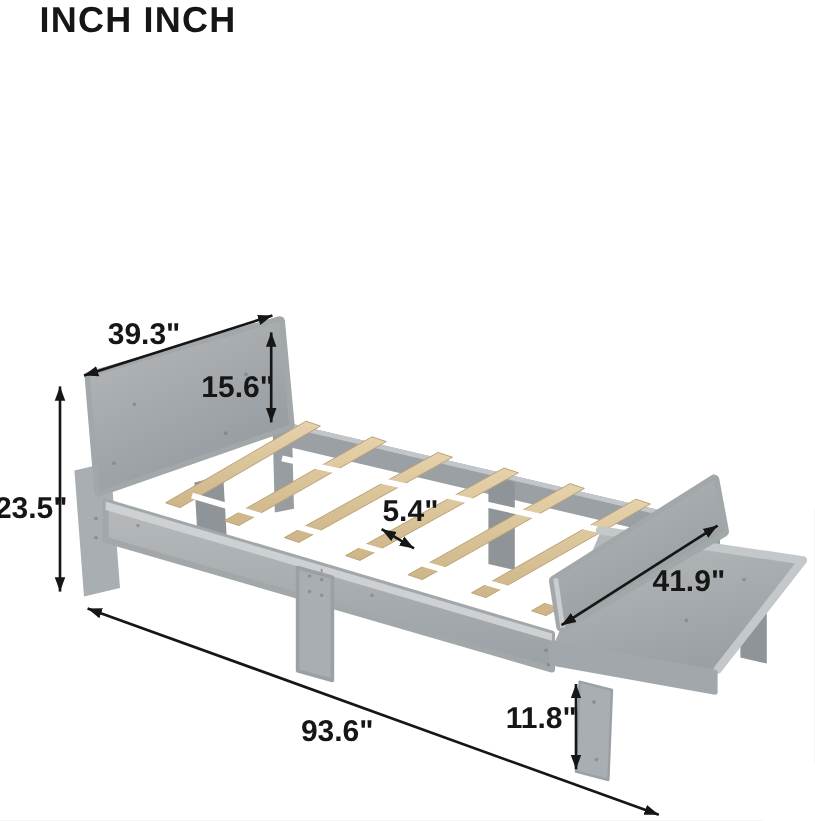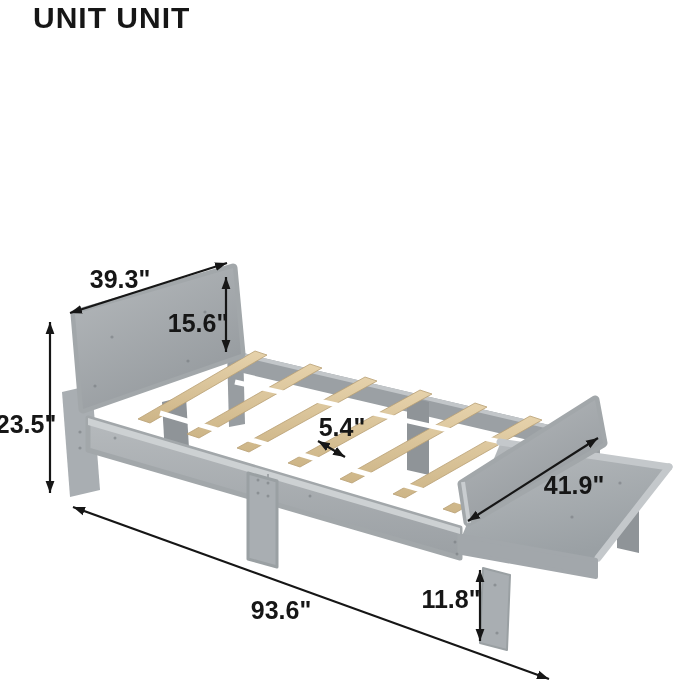--- a/index.html
+++ b/index.html
@@ -25,21 +25,21 @@
   .dim{
     position:absolute;transform:translate(-50%,-50%);
     font-size:25px;font-weight:700;color:var(--c-text);white-space:nowrap;
   }
 </style>
 </head>
 <body>
 
 <div class="stage">
 
-  <div class="title">UNIT UNIT</div>
+  <div class="title">INCH INCH</div>
 
   <svg width="679" height="684" viewBox="0 0 679 684">
     <defs>
       <linearGradient id="gPanel" x1="0" y1="0" x2="0.6" y2="1">
         <stop offset="0" stop-color="#b5b9bc"></stop>
           <stop offset="1" stop-color="#959a9e"></stop>
       </linearGradient>
       <linearGradient id="gRail" x1="0" y1="0" x2="0" y2="1">
         <stop offset="0" stop-color="#b6babd"></stop>
           <stop offset="1" stop-color="#9ba0a4"></stop>

